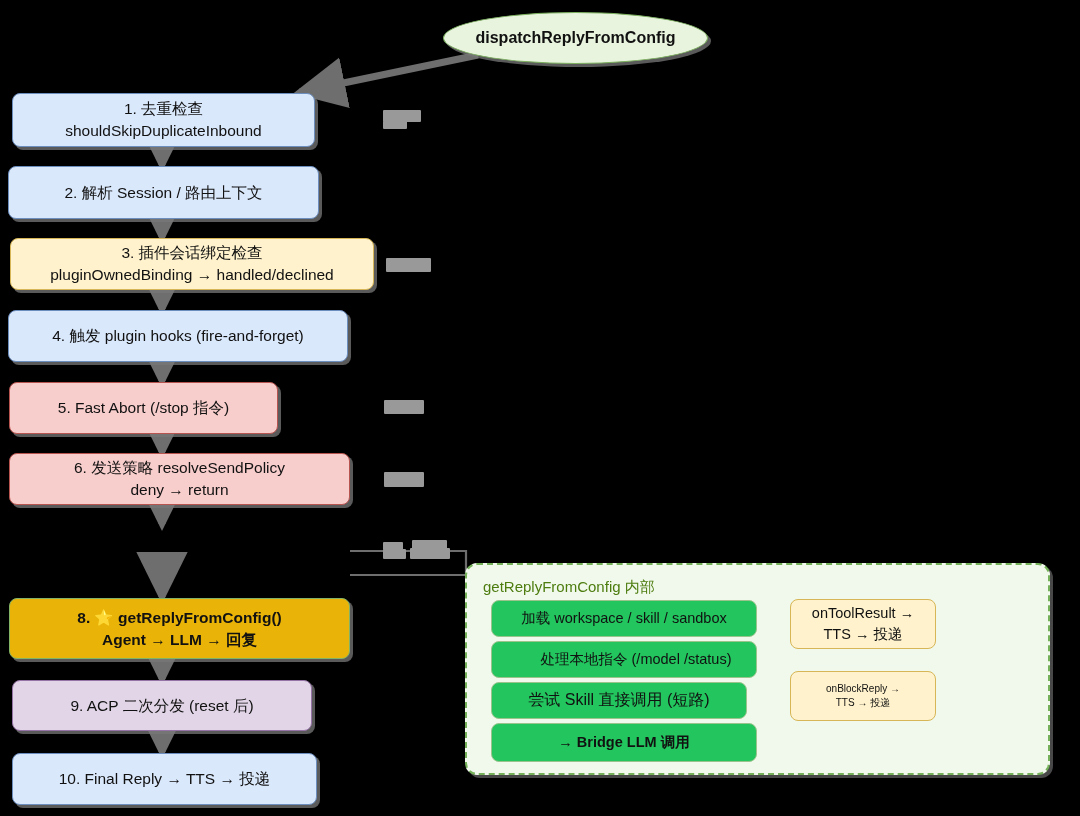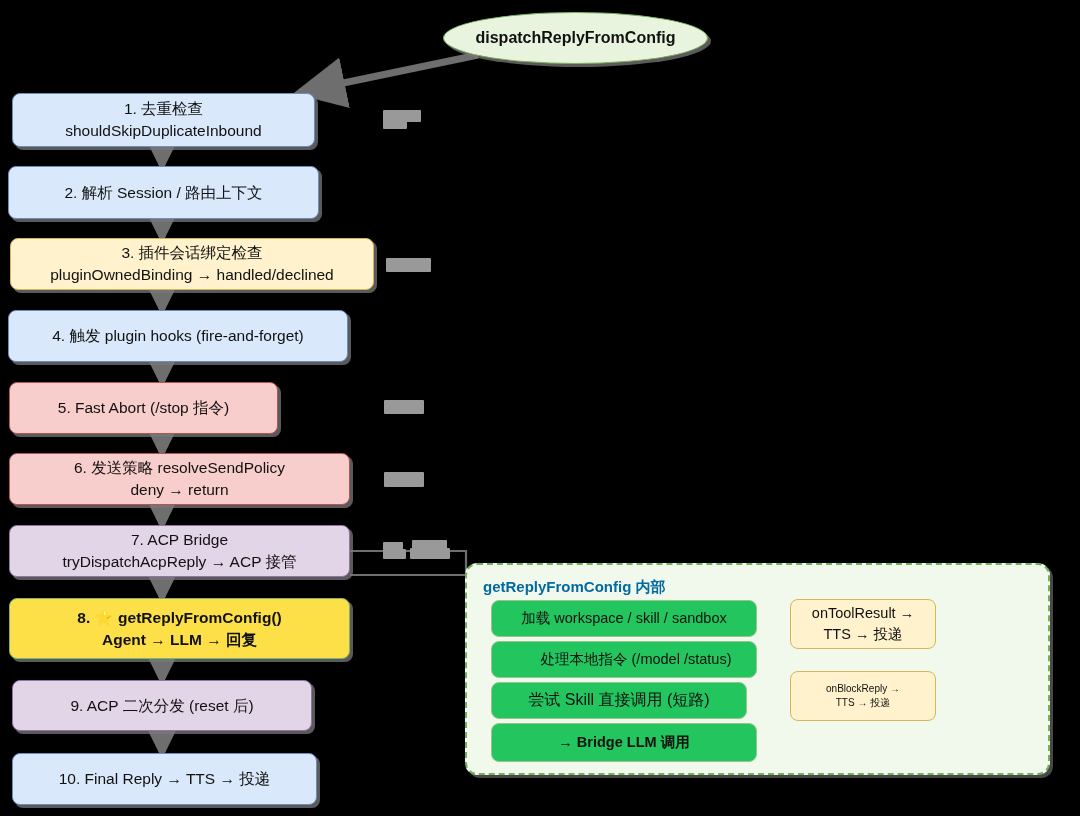--- a/index.html
+++ b/index.html
@@ -29,21 +29,21 @@
     font-size: 15.5px;
     color: #111111;
     padding: 4px 8px;
     white-space: pre-line;
     box-shadow: 3px 3px 0 rgba(120,120,120,0.75);
   }
   .node.blue   { background:#dae8fc; border-color:#6c8ebf; }
   .node.yellow { background:#fff2cc; border-color:#d6b656; }
   .node.red    { background:#f8cecc; border-color:#b85450; }
   .node.purple { background:#e1d5e7; border-color:#9673a6; }
-  .node.green  { background:#fde047; border-color:#82b366; }
+  .node.green  { background:#eab308; border-color:#82b366; }
   .node.greenlight { background:#22c55e; border-color:#9ac48c; }
   .node.bold   { font-weight:bold; }
 
   .ellipse {
     position: absolute;
     box-sizing: border-box;
     border-radius: 50%;
     background: #e8f4de;
     border: 1.8px solid #7cb05f;
     display: flex;
@@ -59,22 +59,22 @@
     position: absolute;
     box-sizing: border-box;
     background: #f1f9ec;
     border: 2px dashed #74b159;
     border-radius: 12px;
     box-shadow: 3px 3px 0 rgba(120,120,120,0.6);
   }
   .subgraph-title {
     position: absolute;
     font-size: 15px;
-    font-weight: bold;
-    color: #0369a1;
+    font-weight: normal;
+    color: #4d7c0f;
   }
 
   .edge-label {
     position: absolute;
     background: #999999;
     border-radius: 1px;
   }
 
   svg.wires {
     position: absolute;
@@ -134,22 +134,20 @@
   <div class="node yellow" style="left:10px; top:238px; width:364px; height:52px;">3. 插件会话绑定检查
 pluginOwnedBinding → handled/declined</div>
 
   <div class="node blue" style="left:8px; top:310px; width:340px; height:52px;">4. 触发 plugin hooks (fire-and-forget)</div>
 
   <div class="node red" style="left:9px; top:382px; width:269px; height:52px;">5. Fast Abort (/stop 指令)</div>
 
   <div class="node red" style="left:9px; top:453px; width:341px; height:52px;">6. 发送策略 resolveSendPolicy
 deny → return</div>
 
-  <div class="node purple" style="left:9px; top:525px; width:341px; height:52px;">7. ACP Bridge
-tryDispatchAcpReply → ACP 接管</div>
 
   <div class="node green bold" style="left:9px; top:598px; width:341px; height:61px;">8. ⭐ getReplyFromConfig()
 Agent → LLM → 回复</div>
 
   <div class="node purple" style="left:12px; top:680px; width:300px; height:51px;">9. ACP 二次分发 (reset 后)</div>
 
   <div class="node blue" style="left:12px; top:753px; width:305px; height:52px;">10. Final Reply → TTS → 投递</div>
 
   <div class="edge-label" style="left:383px; top:110px; width:38px; height:12px;"></div>
   <div class="edge-label" style="left:383px; top:121px; width:24px; height:8px;"></div>

